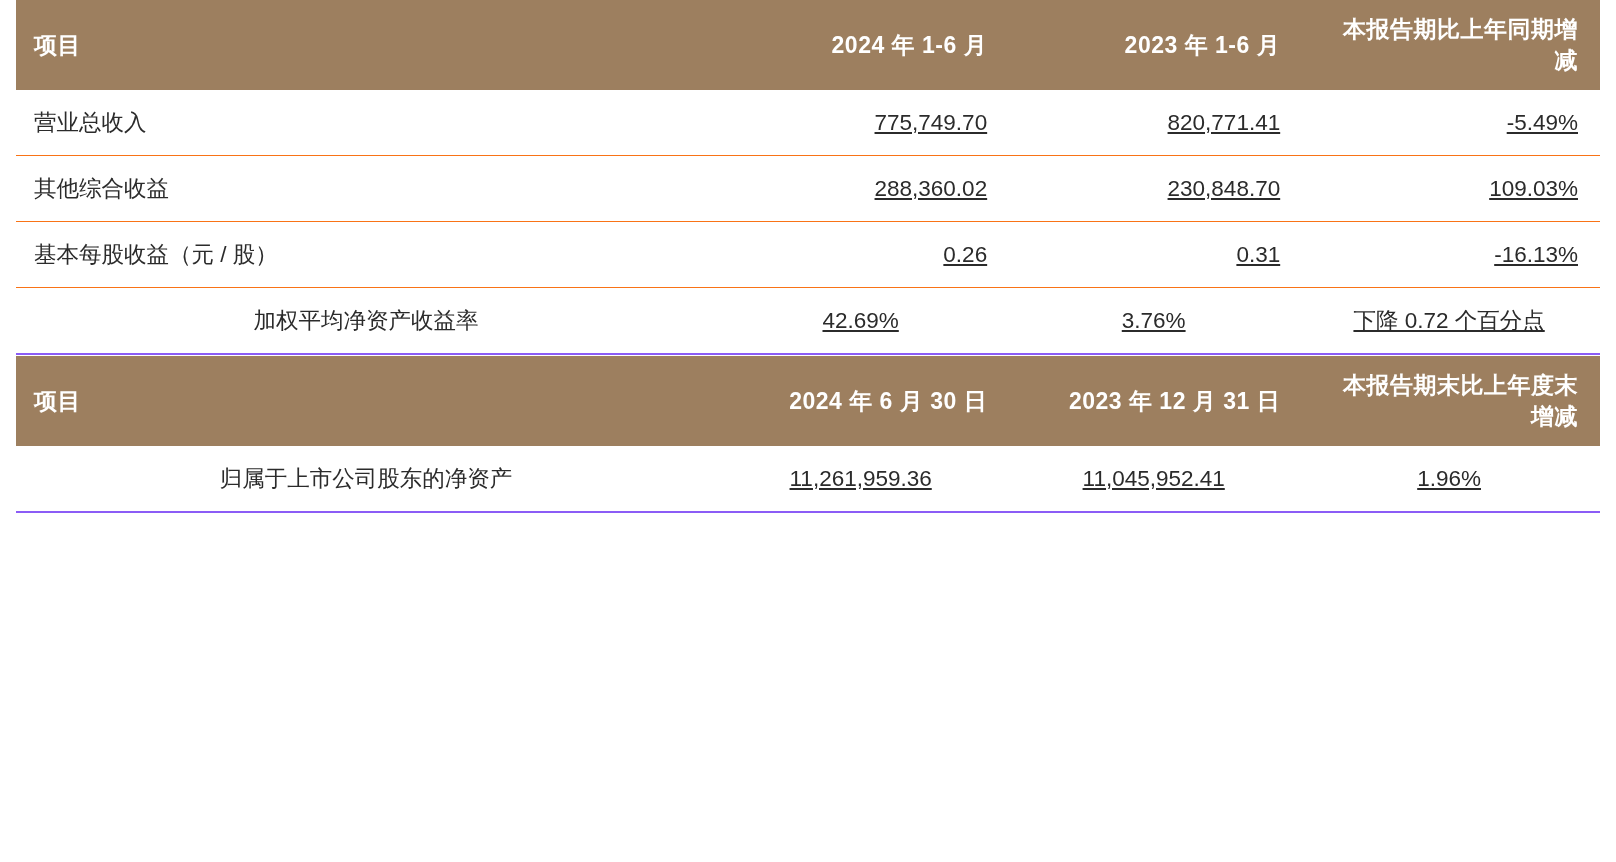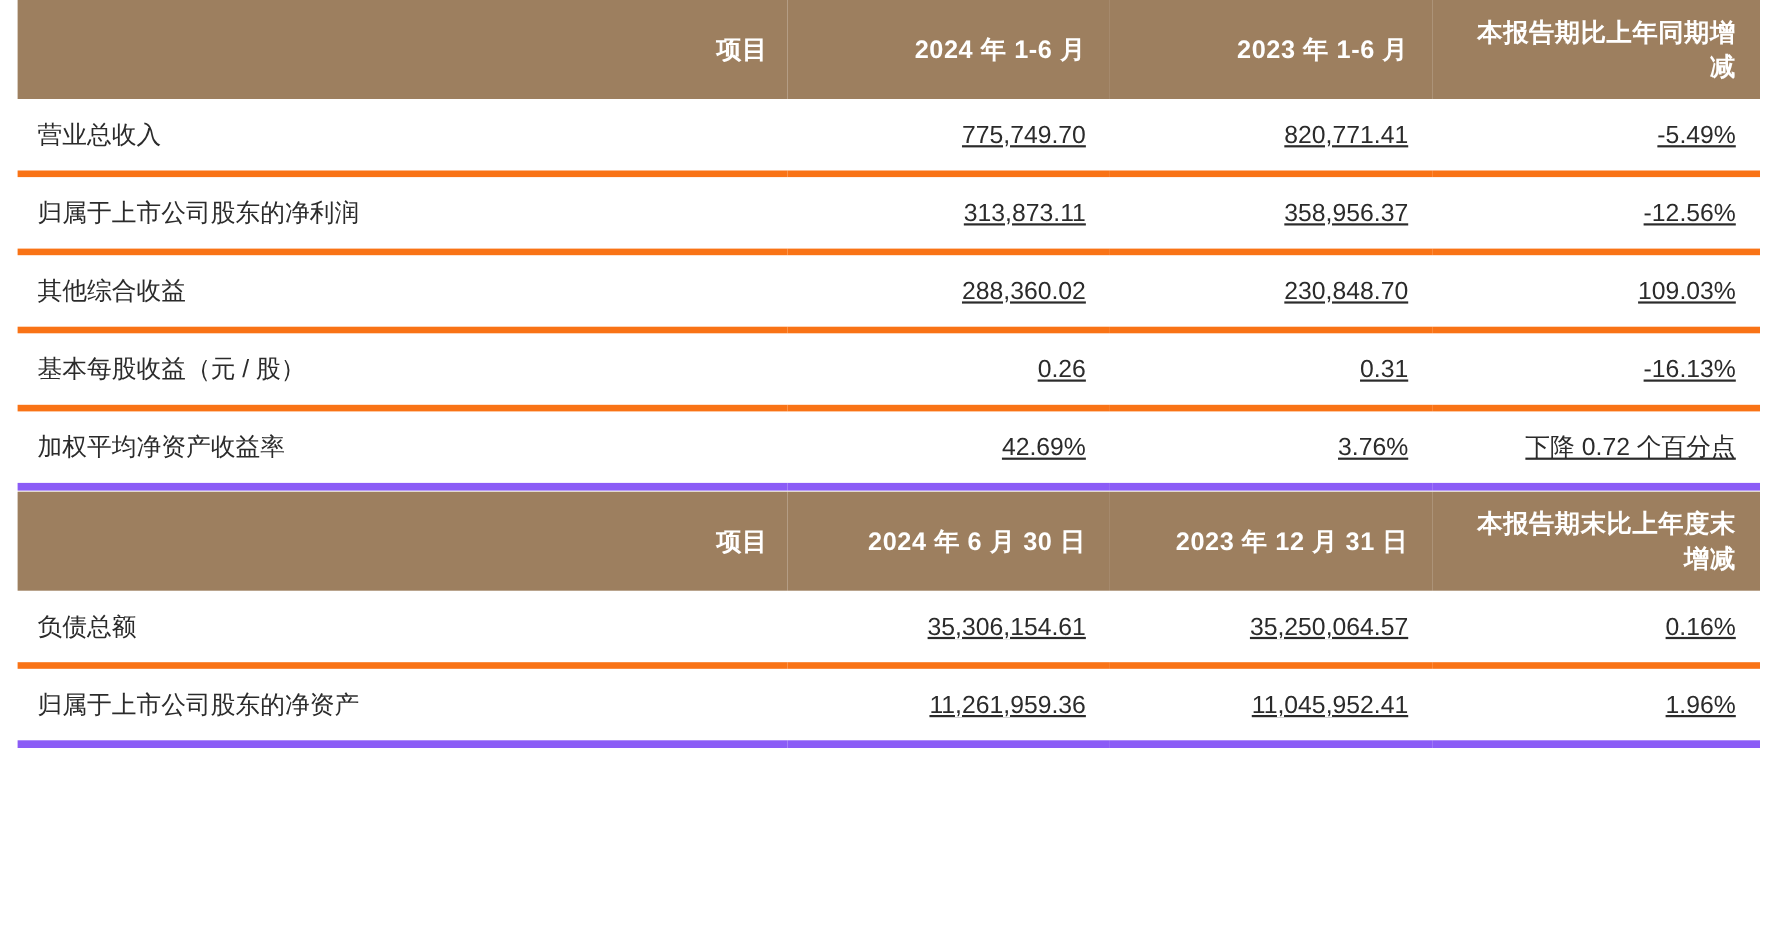--- a/index.html
+++ b/index.html
@@ -36,39 +36,39 @@
     background: #9d7f5f;
     color: #ffffff;
     font-size: 23px;
     font-weight: bold;
     padding: 14px 18px;
     height: 58px;
     box-sizing: border-box;
     vertical-align: middle;
     letter-spacing: 0.5px;
   }
-  thead.hdr th.left  { text-align: right; }
+  thead.hdr th.left  { text-align: left; }
   thead.hdr th.right { text-align: right; padding-right: 22px; }
 
   tbody.body td {
     font-size: 22.5px;
     color: #2b2b2b;
     padding: 17px 18px;
     height: 62px;
     box-sizing: border-box;
-    border-bottom: 6px solid #f97316;
+    border-bottom: 1px solid #f97316;
     vertical-align: middle;
     white-space: nowrap;
     overflow: hidden;
     text-overflow: ellipsis;
   }
   tbody.body td.left  { text-align: left; }
   tbody.body td.right { text-align: right; padding-right: 22px; text-decoration: underline; }
 
-  tbody.body tr.last-row td { border-bottom: 7px solid #8b5cf6; }
+  tbody.body tr.last-row td { border-bottom: 2px solid #8b5cf6; text-align: center; }
 
   .spacer { height: 1px; }
 </style>
 </head>
 <body>
 
 <div class="sheet">
 
   <table class="fin">
     <colgroup>
@@ -84,26 +84,20 @@
         <th class="right">2023 年 1-6 月</th>
         <th class="right">本报告期比上年同期增减</th>
       </tr>
     </thead>
     <tbody class="body">
       <tr>
         <td class="left">营业总收入</td>
         <td class="right">775,749.70</td>
         <td class="right">820,771.41</td>
         <td class="right">-5.49%</td>
-      </tr>
-      <tr>
-        <td class="left">归属于上市公司股东的净利润</td>
-        <td class="right">313,873.11</td>
-        <td class="right">358,956.37</td>
-        <td class="right">-12.56%</td>
       </tr>
       <tr>
         <td class="left">其他综合收益</td>
         <td class="right">288,360.02</td>
         <td class="right">230,848.70</td>
         <td class="right">109.03%</td>
       </tr>
       <tr>
         <td class="left">基本每股收益（元 / 股）</td>
         <td class="right">0.26</td>
@@ -130,26 +124,20 @@
     </colgroup>
     <thead class="hdr">
       <tr>
         <th class="left">项目</th>
         <th class="right">2024 年 6 月 30 日</th>
         <th class="right">2023 年 12 月 31 日</th>
         <th class="right">本报告期末比上年度末增减</th>
       </tr>
     </thead>
     <tbody class="body">
-      <tr>
-        <td class="left">负债总额</td>
-        <td class="right">35,306,154.61</td>
-        <td class="right">35,250,064.57</td>
-        <td class="right">0.16%</td>
-      </tr>
       <tr class="last-row">
         <td class="left">归属于上市公司股东的净资产</td>
         <td class="right">11,261,959.36</td>
         <td class="right">11,045,952.41</td>
         <td class="right">1.96%</td>
       </tr>
     </tbody>
   </table>
 
 </div>

